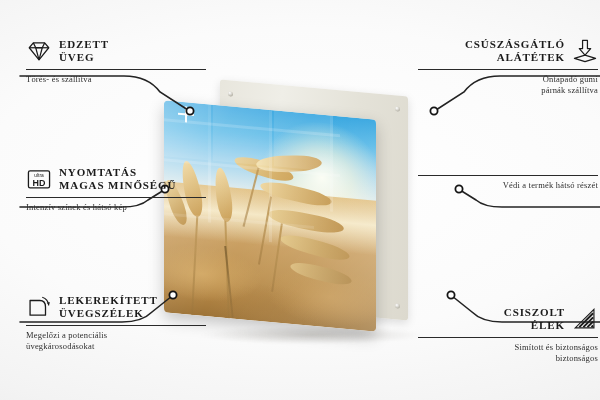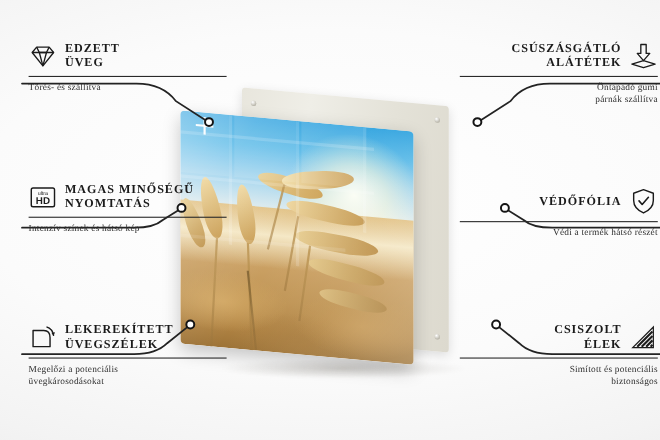--- a/index.html
+++ b/index.html
@@ -198,22 +198,22 @@
   </div>
 
   <div class="feature left" style="left:14px;top:166px;">
     <div class="head">
       <svg class="ico" viewBox="0 0 32 32">
         <rect x="3" y="6" width="26" height="21" rx="2" fill="none" stroke="#1b1b1b" stroke-width="1.6"></rect>
         <text x="16" y="14" font-family="Liberation Sans, sans-serif" font-size="6" text-anchor="middle" fill="#1b1b1b">ultra</text>
         <text x="16" y="24" font-family="Liberation Sans, sans-serif" font-size="11" font-weight="bold" text-anchor="middle" fill="#1b1b1b">HD</text>
       </svg>
       <div>
+        <div class="ttl">NYOMTATÁS</div>
         <div class="ttl">MAGAS MINŐSÉGŰ</div>
-        <div class="ttl">NYOMTATÁS</div>
       </div>
     </div>
     <div class="rule"></div>
     <div class="sub">Intenzív színek és hátsó kép</div>
   </div>
 
   <div class="feature left" style="left:14px;top:294px;">
     <div class="head">
       <svg class="ico" viewBox="0 0 32 32">
         <path d="M5 8 H17 Q24 8 24 16 V26 H5 Z" fill="none" stroke="#1b1b1b" stroke-width="1.6" stroke-linejoin="round"></path>
@@ -240,47 +240,38 @@
         <div class="ttl">CSÚSZÁSGÁTLÓ</div>
         <div class="ttl">ALÁTÉTEK</div>
       </div>
     </div>
     <div class="rule"></div>
     <div class="sub">Öntapadó gumi</div>
     <div class="sub">párnák szállítva</div>
   </div>
 
   <div class="feature right" style="left:406px;top:170px;">
-    <div class="head">
-      <svg class="ico" viewBox="0 0 32 32">
-        <path d="M16 3 L27 7 V15 Q27 24 16 29 Q5 24 5 15 V7 Z" fill="none" stroke="#1b1b1b" stroke-width="1.6" stroke-linejoin="round"></path>
-        <path d="M11 15.5 L14.5 19.5 L21.5 11.5" fill="none" stroke="#1b1b1b" stroke-width="1.8" stroke-linecap="round" stroke-linejoin="round"></path>
-      </svg>
-      <div>
-        <div class="ttl">VÉDŐFÓLIA</div>
-      </div>
-    </div>
     <div class="rule"></div>
     <div class="sub">Védi a termék hátsó részét</div>
   </div>
 
-  <div class="feature right" style="left:406px;top:294px;">
+  <div class="feature right" style="left:406px;top:306px;">
     <div class="head">
       <svg class="ico" viewBox="0 0 32 32">
         <path d="M27 4 V27 H4 Z" fill="none" stroke="#1b1b1b" stroke-width="1.4"></path>
         <g stroke="#1b1b1b" stroke-width="2.4" stroke-linecap="butt">
           <path d="M9 26 L26 9"></path>
             <path d="M14 26 L26 14"></path>
             <path d="M19 26 L26 19"></path>
             <path d="M24 26 L26 24"></path>
         </g>
       </svg>
       <div>
         <div class="ttl">CSISZOLT</div>
         <div class="ttl">ÉLEK</div>
       </div>
     </div>
     <div class="rule"></div>
-    <div class="sub">Simított és potenciális</div>
+    <div class="sub">Simított és biztonságos</div>
     <div class="sub">biztonságos</div>
   </div>
 
 </div>
 
 </body></html>

